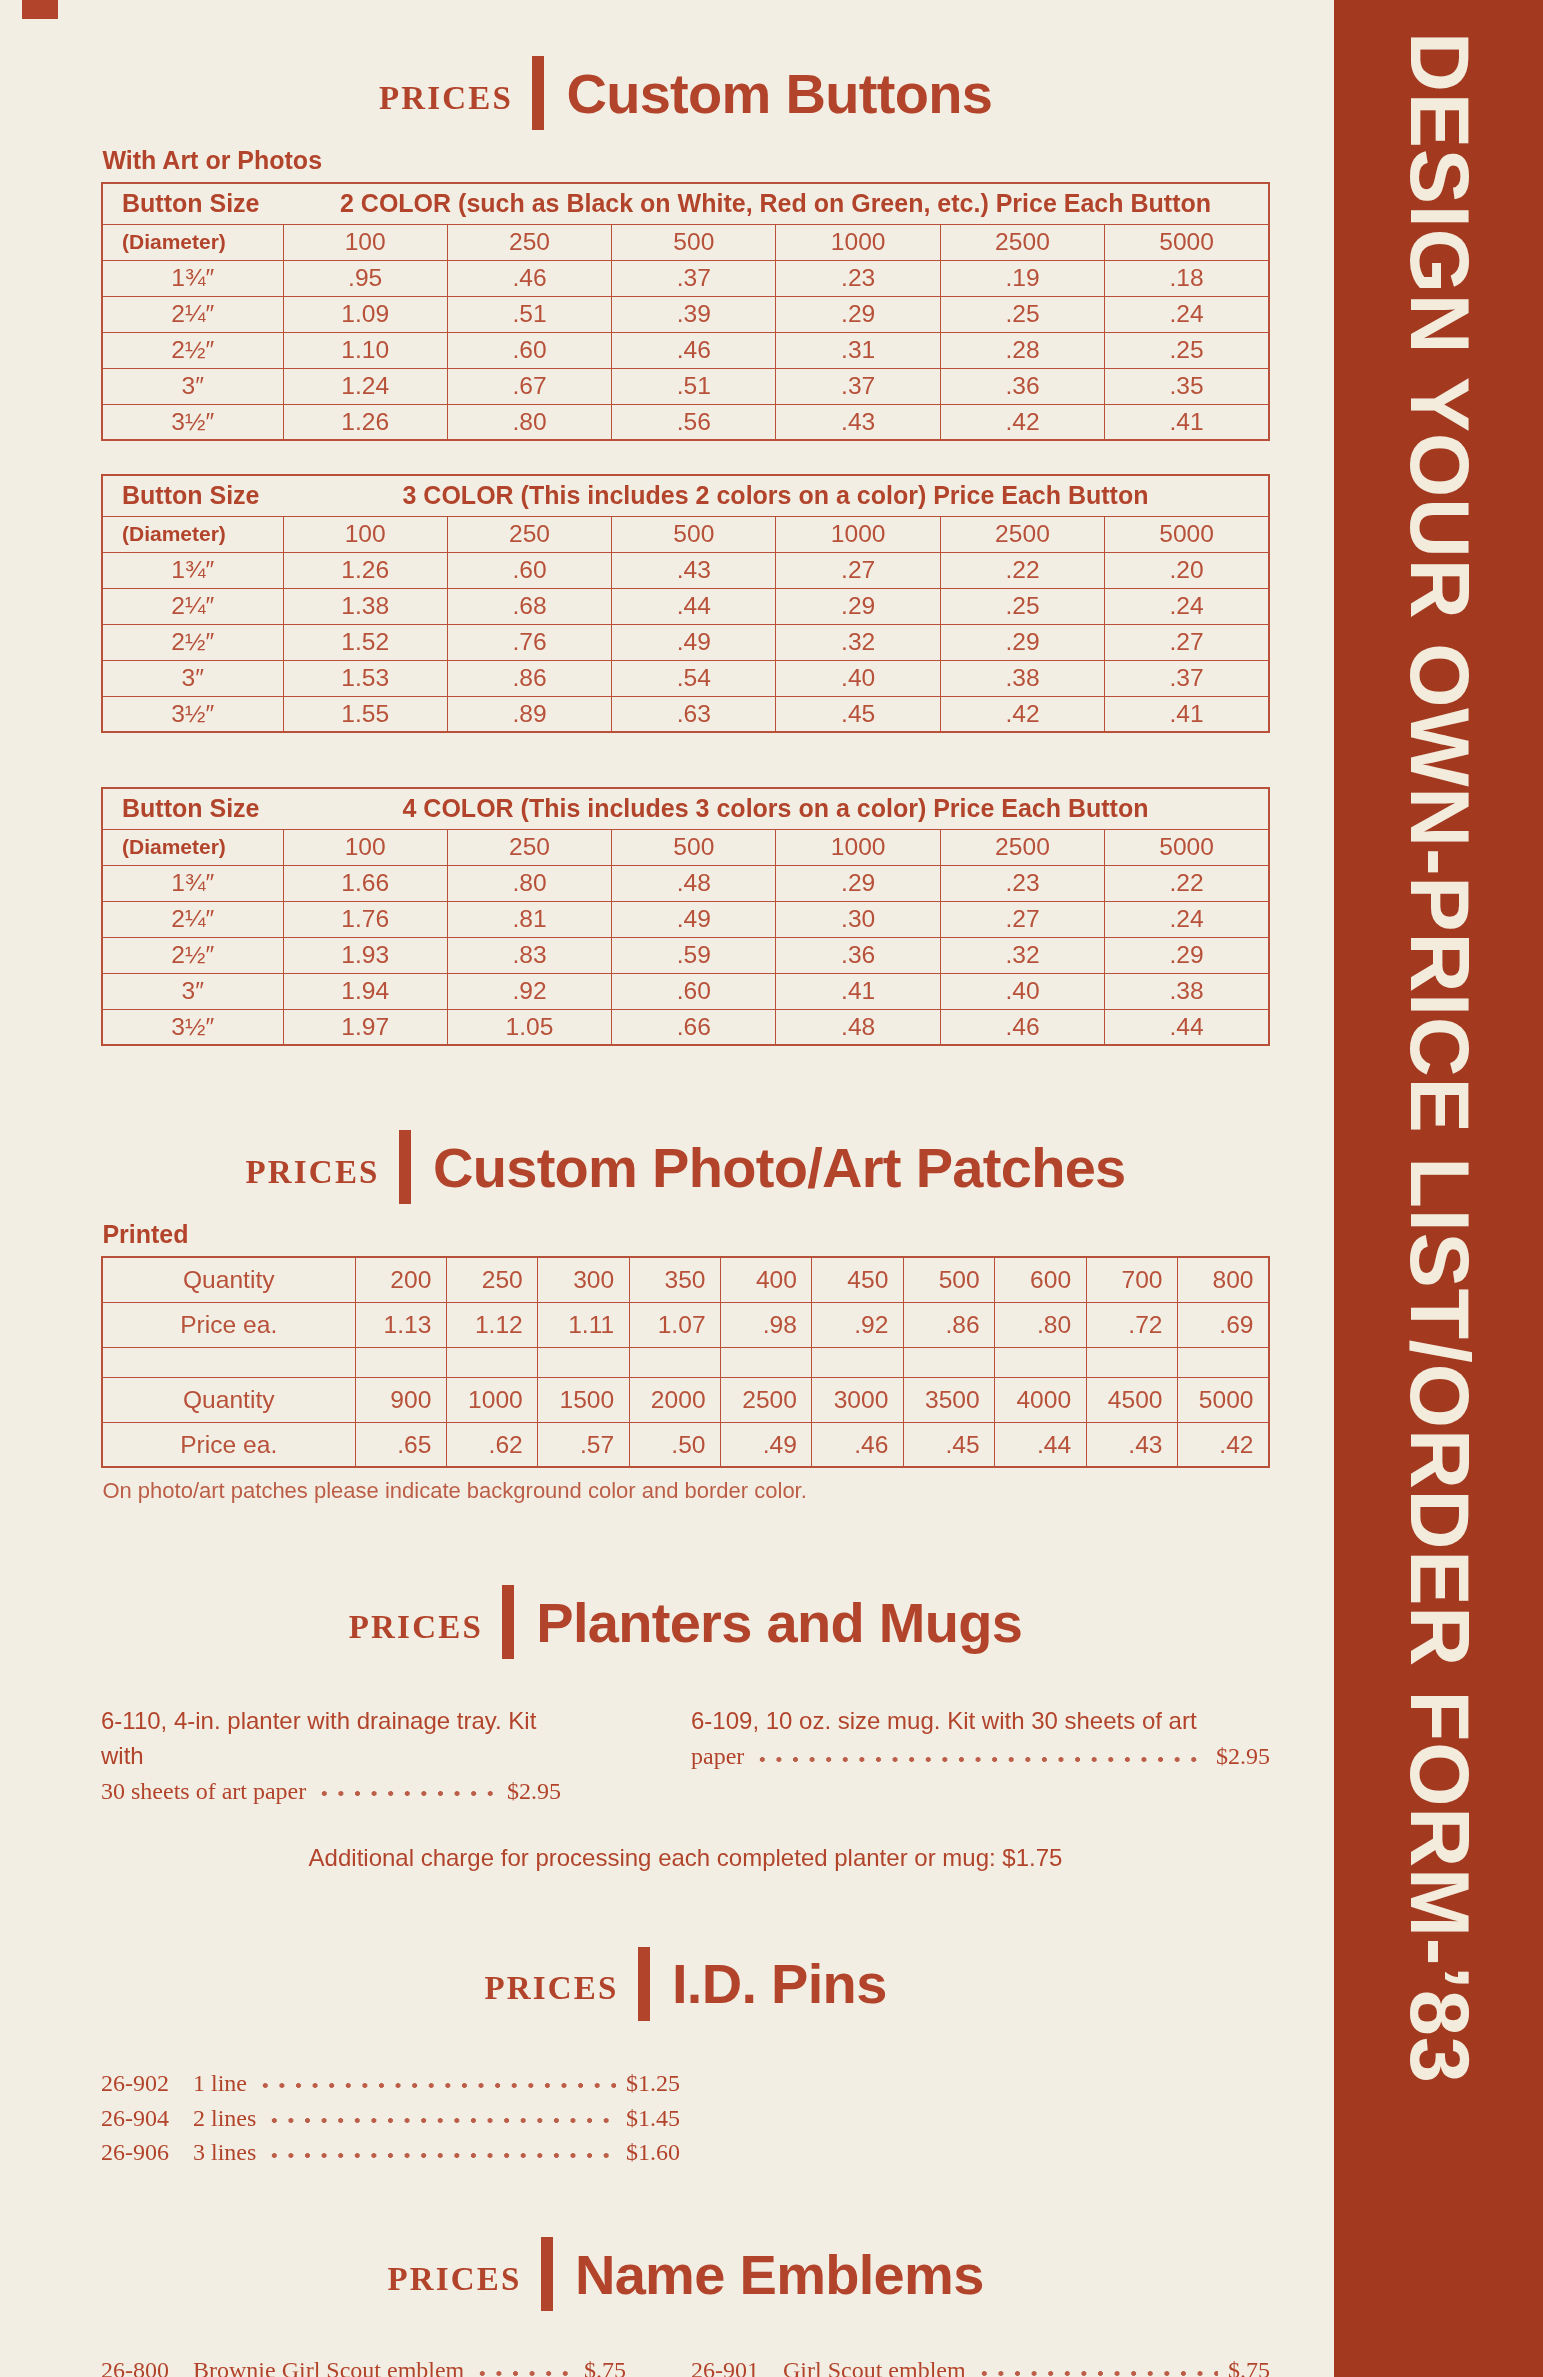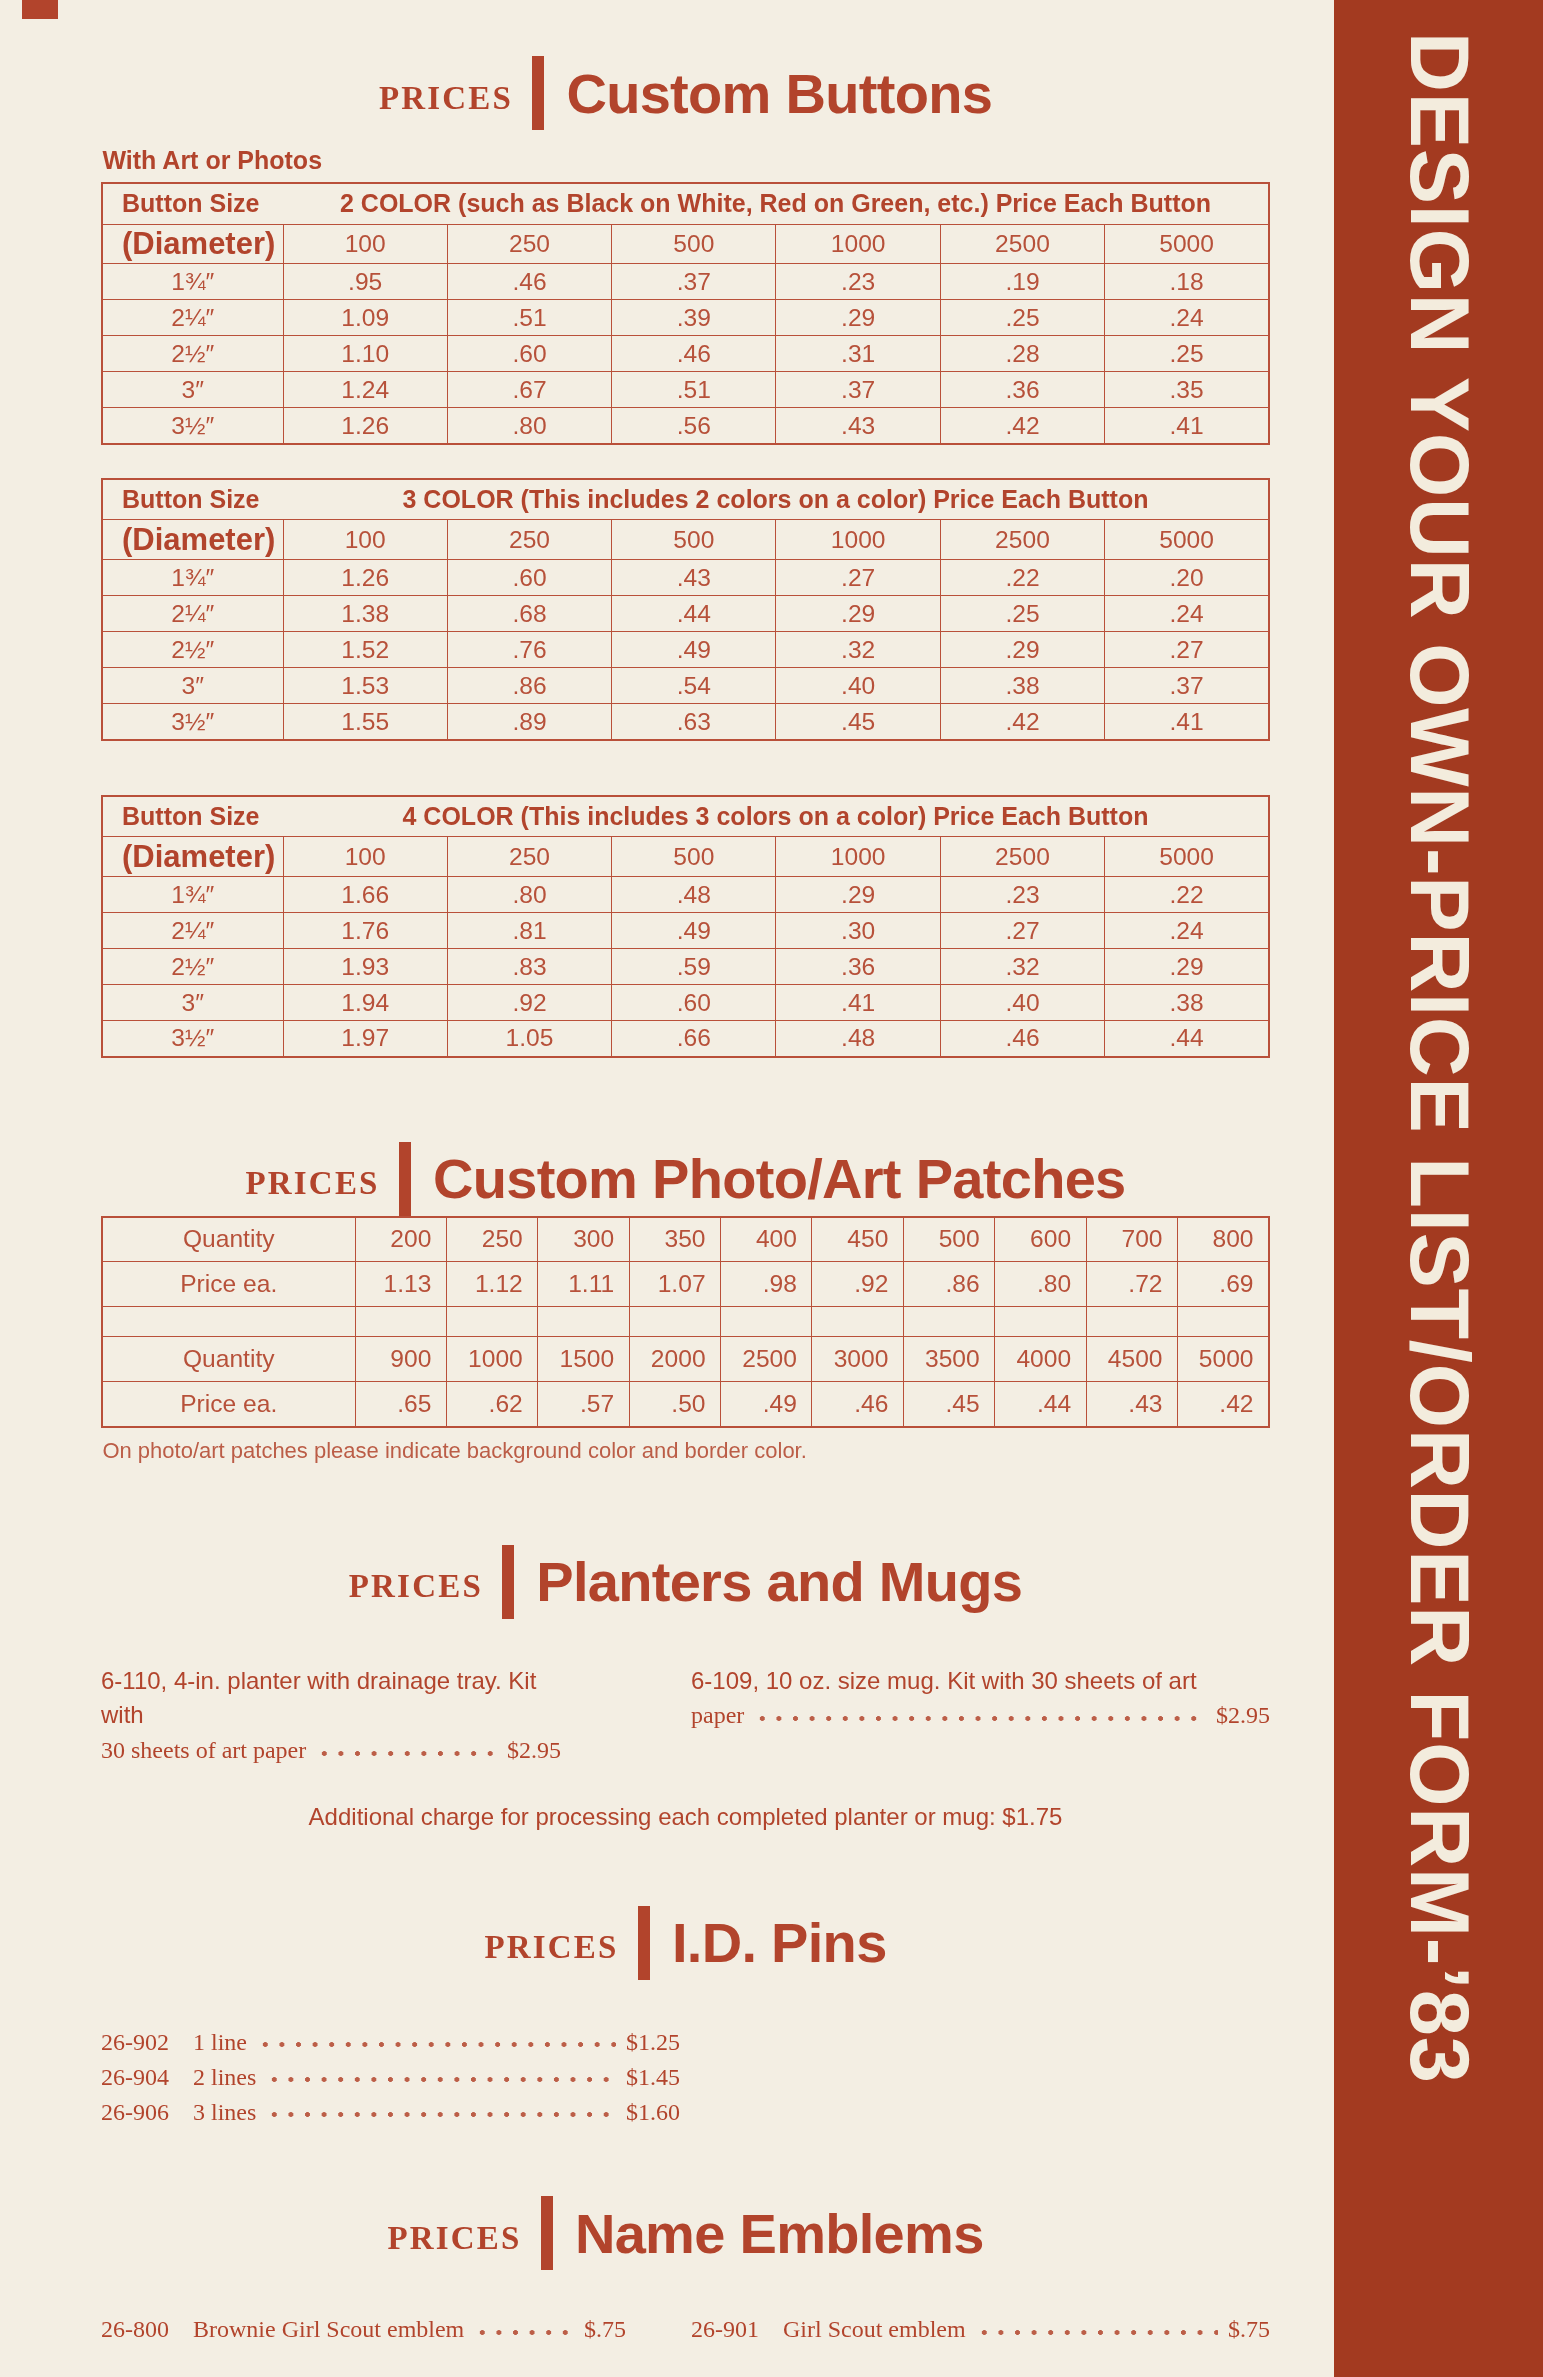--- a/index.html
+++ b/index.html
@@ -55,21 +55,21 @@
     height:36px;text-align:center;
     font-size:24.6px;vertical-align:middle;
     padding:1.4px 2.9px;
   }
   .btable{border:2.2px solid var(--line);}
   .btable col.c1{width:181px;}
   .btable td.left{text-align:left;padding-left:19px;margin-left:44px;}
   .btable td.nr{border-right:0;}
   .btable td.nl{border-left:0;}
   .btable tr.h1 td{height:41px;font-weight:bold;font-size:25px;}
-  .btable tr.h2 td.c1h{font-weight:bold;font-size:31px;}
+  .btable tr.h2 td.c1h{font-weight:bold;font-size:21px;}
   .num{opacity:.92;}
   
   .ptable{border:2.2px solid var(--line);margin-bottom:10px;}
   .ptable td{
     border:1.4px solid var(--line);
     height:45px;text-align:right;
     font-size:24.6px;vertical-align:middle;
     padding:1.4px 14.5px 1.4px 2.9px;
   }
   .ptable col.c1{width:253px;}
@@ -338,20 +338,21 @@
           </tr>
         </tbody>
       </table>
 
     <div class="sec-head" style="margin-top:84px;">
       <span class="eyebrow">PRICES</span>
       <span class="head-bar"></span>
       <span class="sec-title">Custom Photo/Art Patches</span>
     </div>
 
+    <div class="pretable-label">Printed</div>
 
     <table class="ptable" id="patches-table">
         <colgroup>
           <col class="c1">
           <col>
           <col>
           <col>
           <col>
           <col>
           <col>

